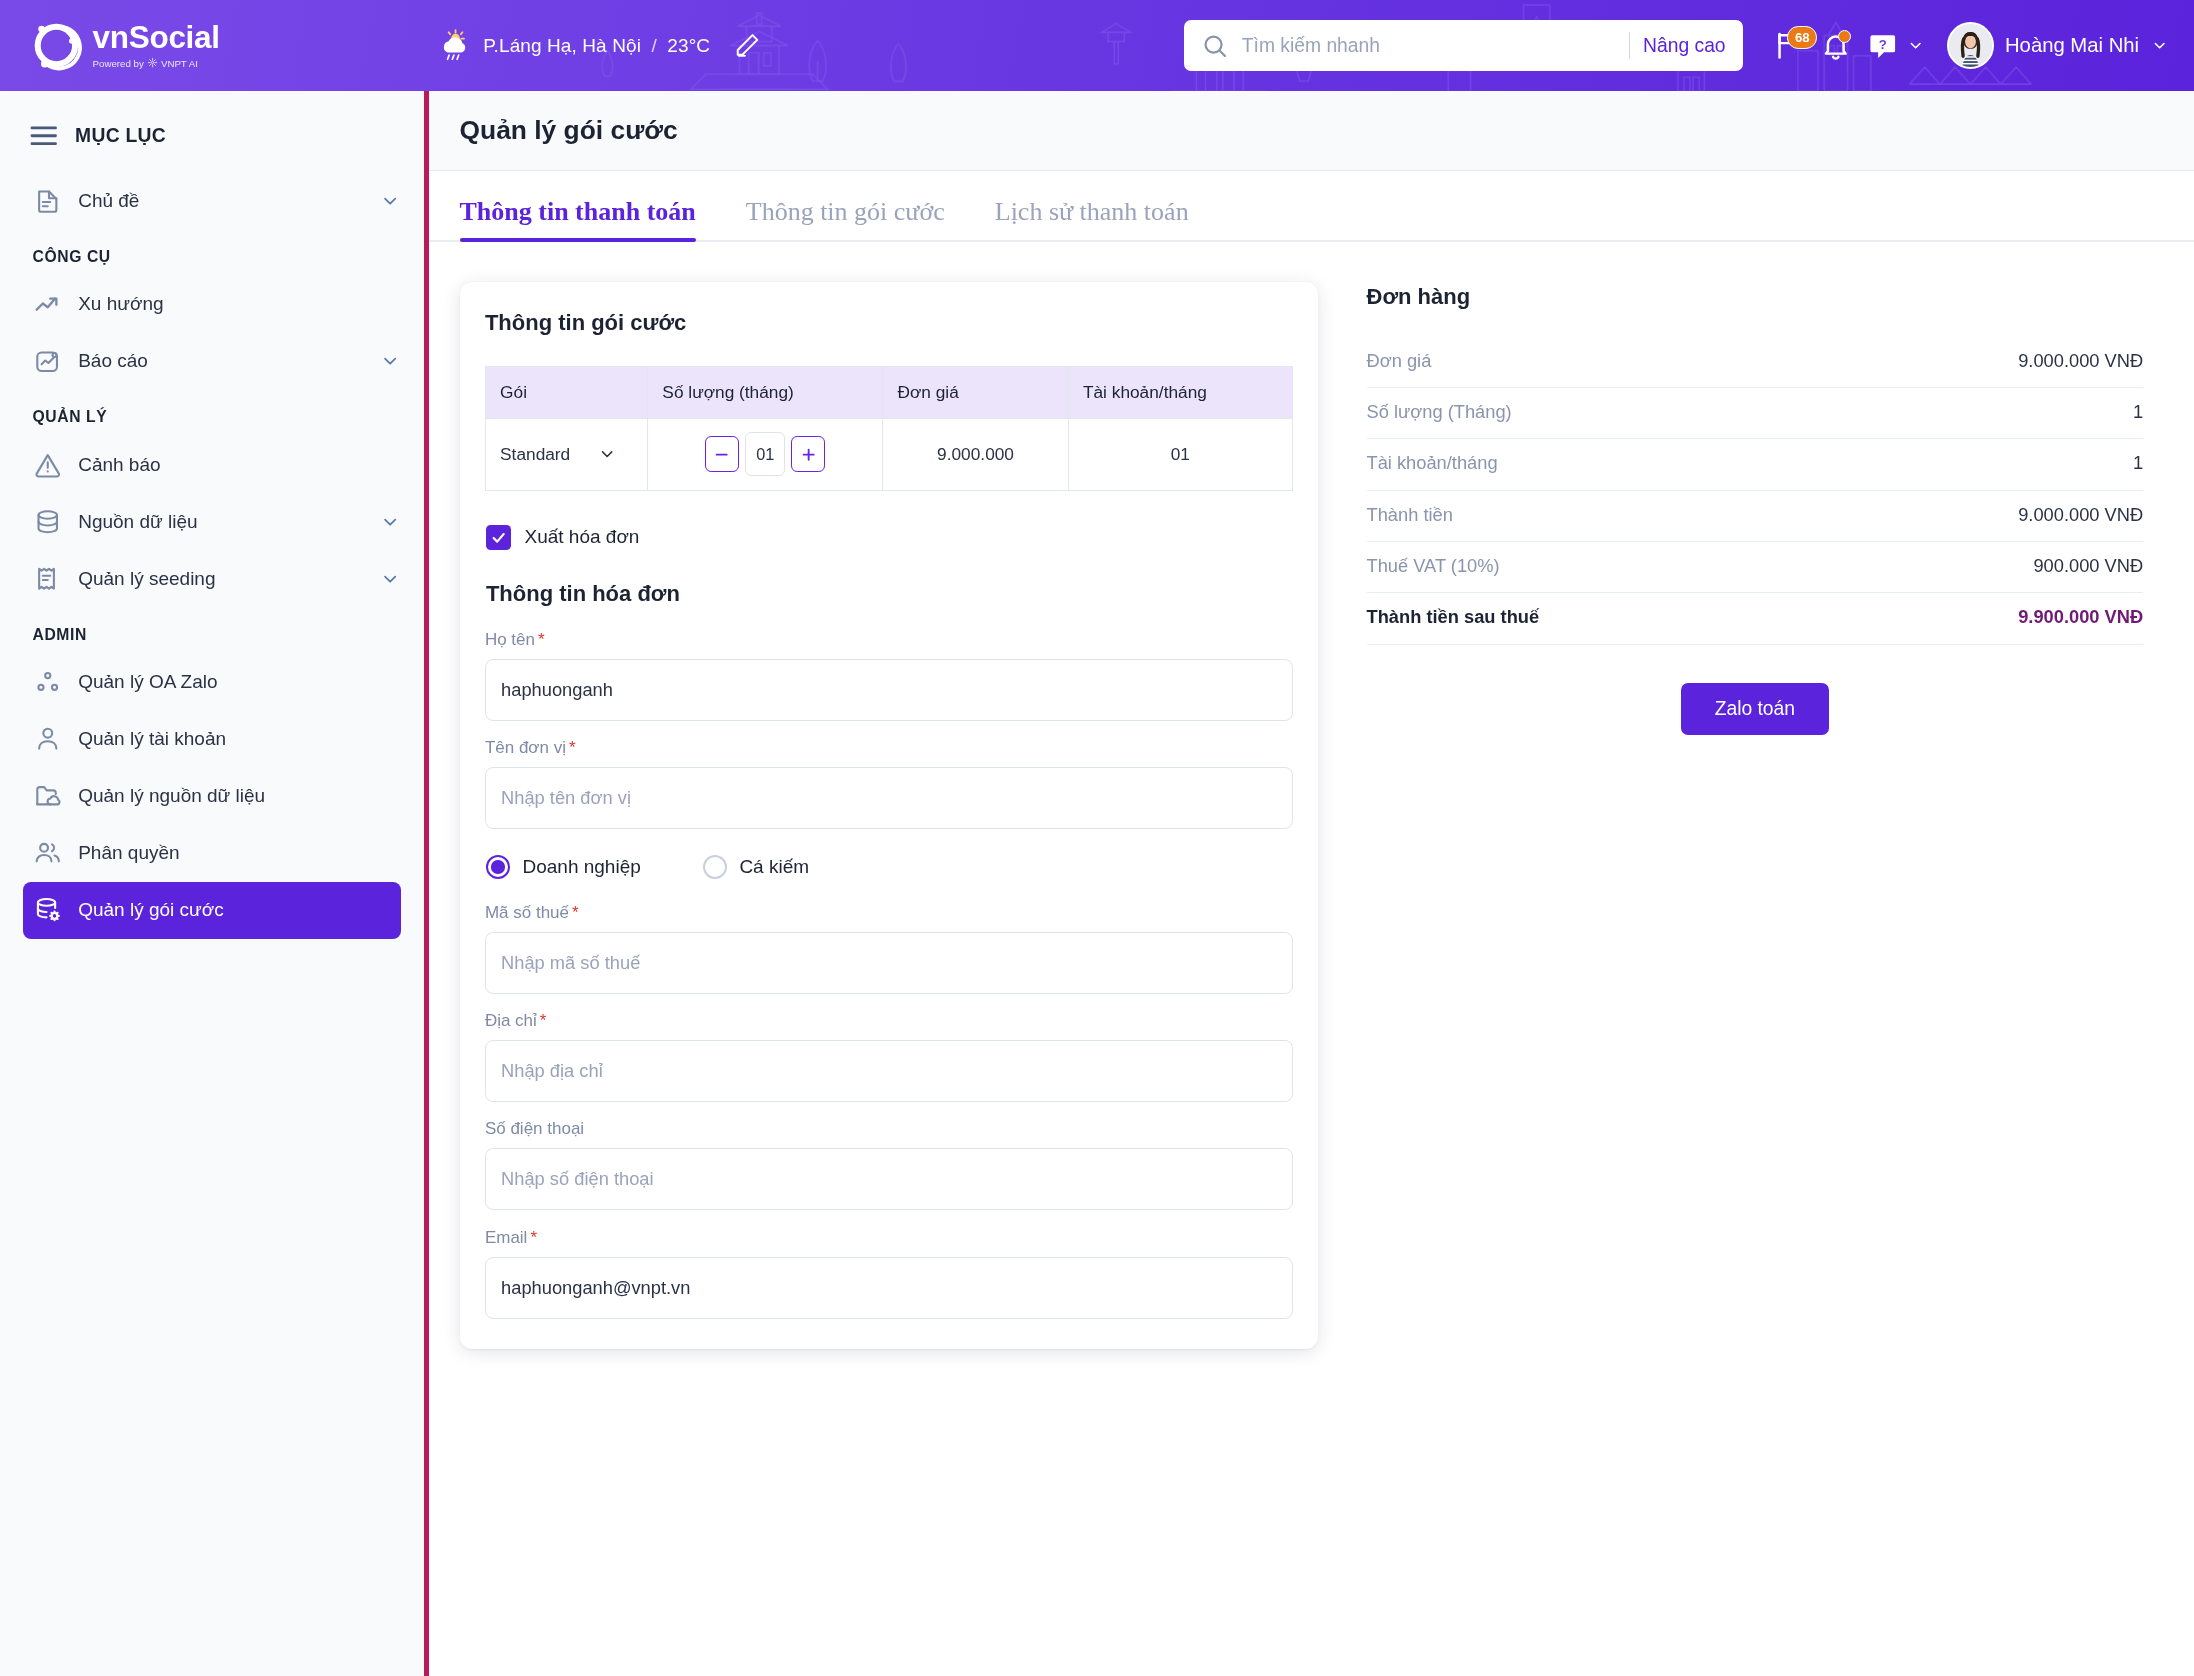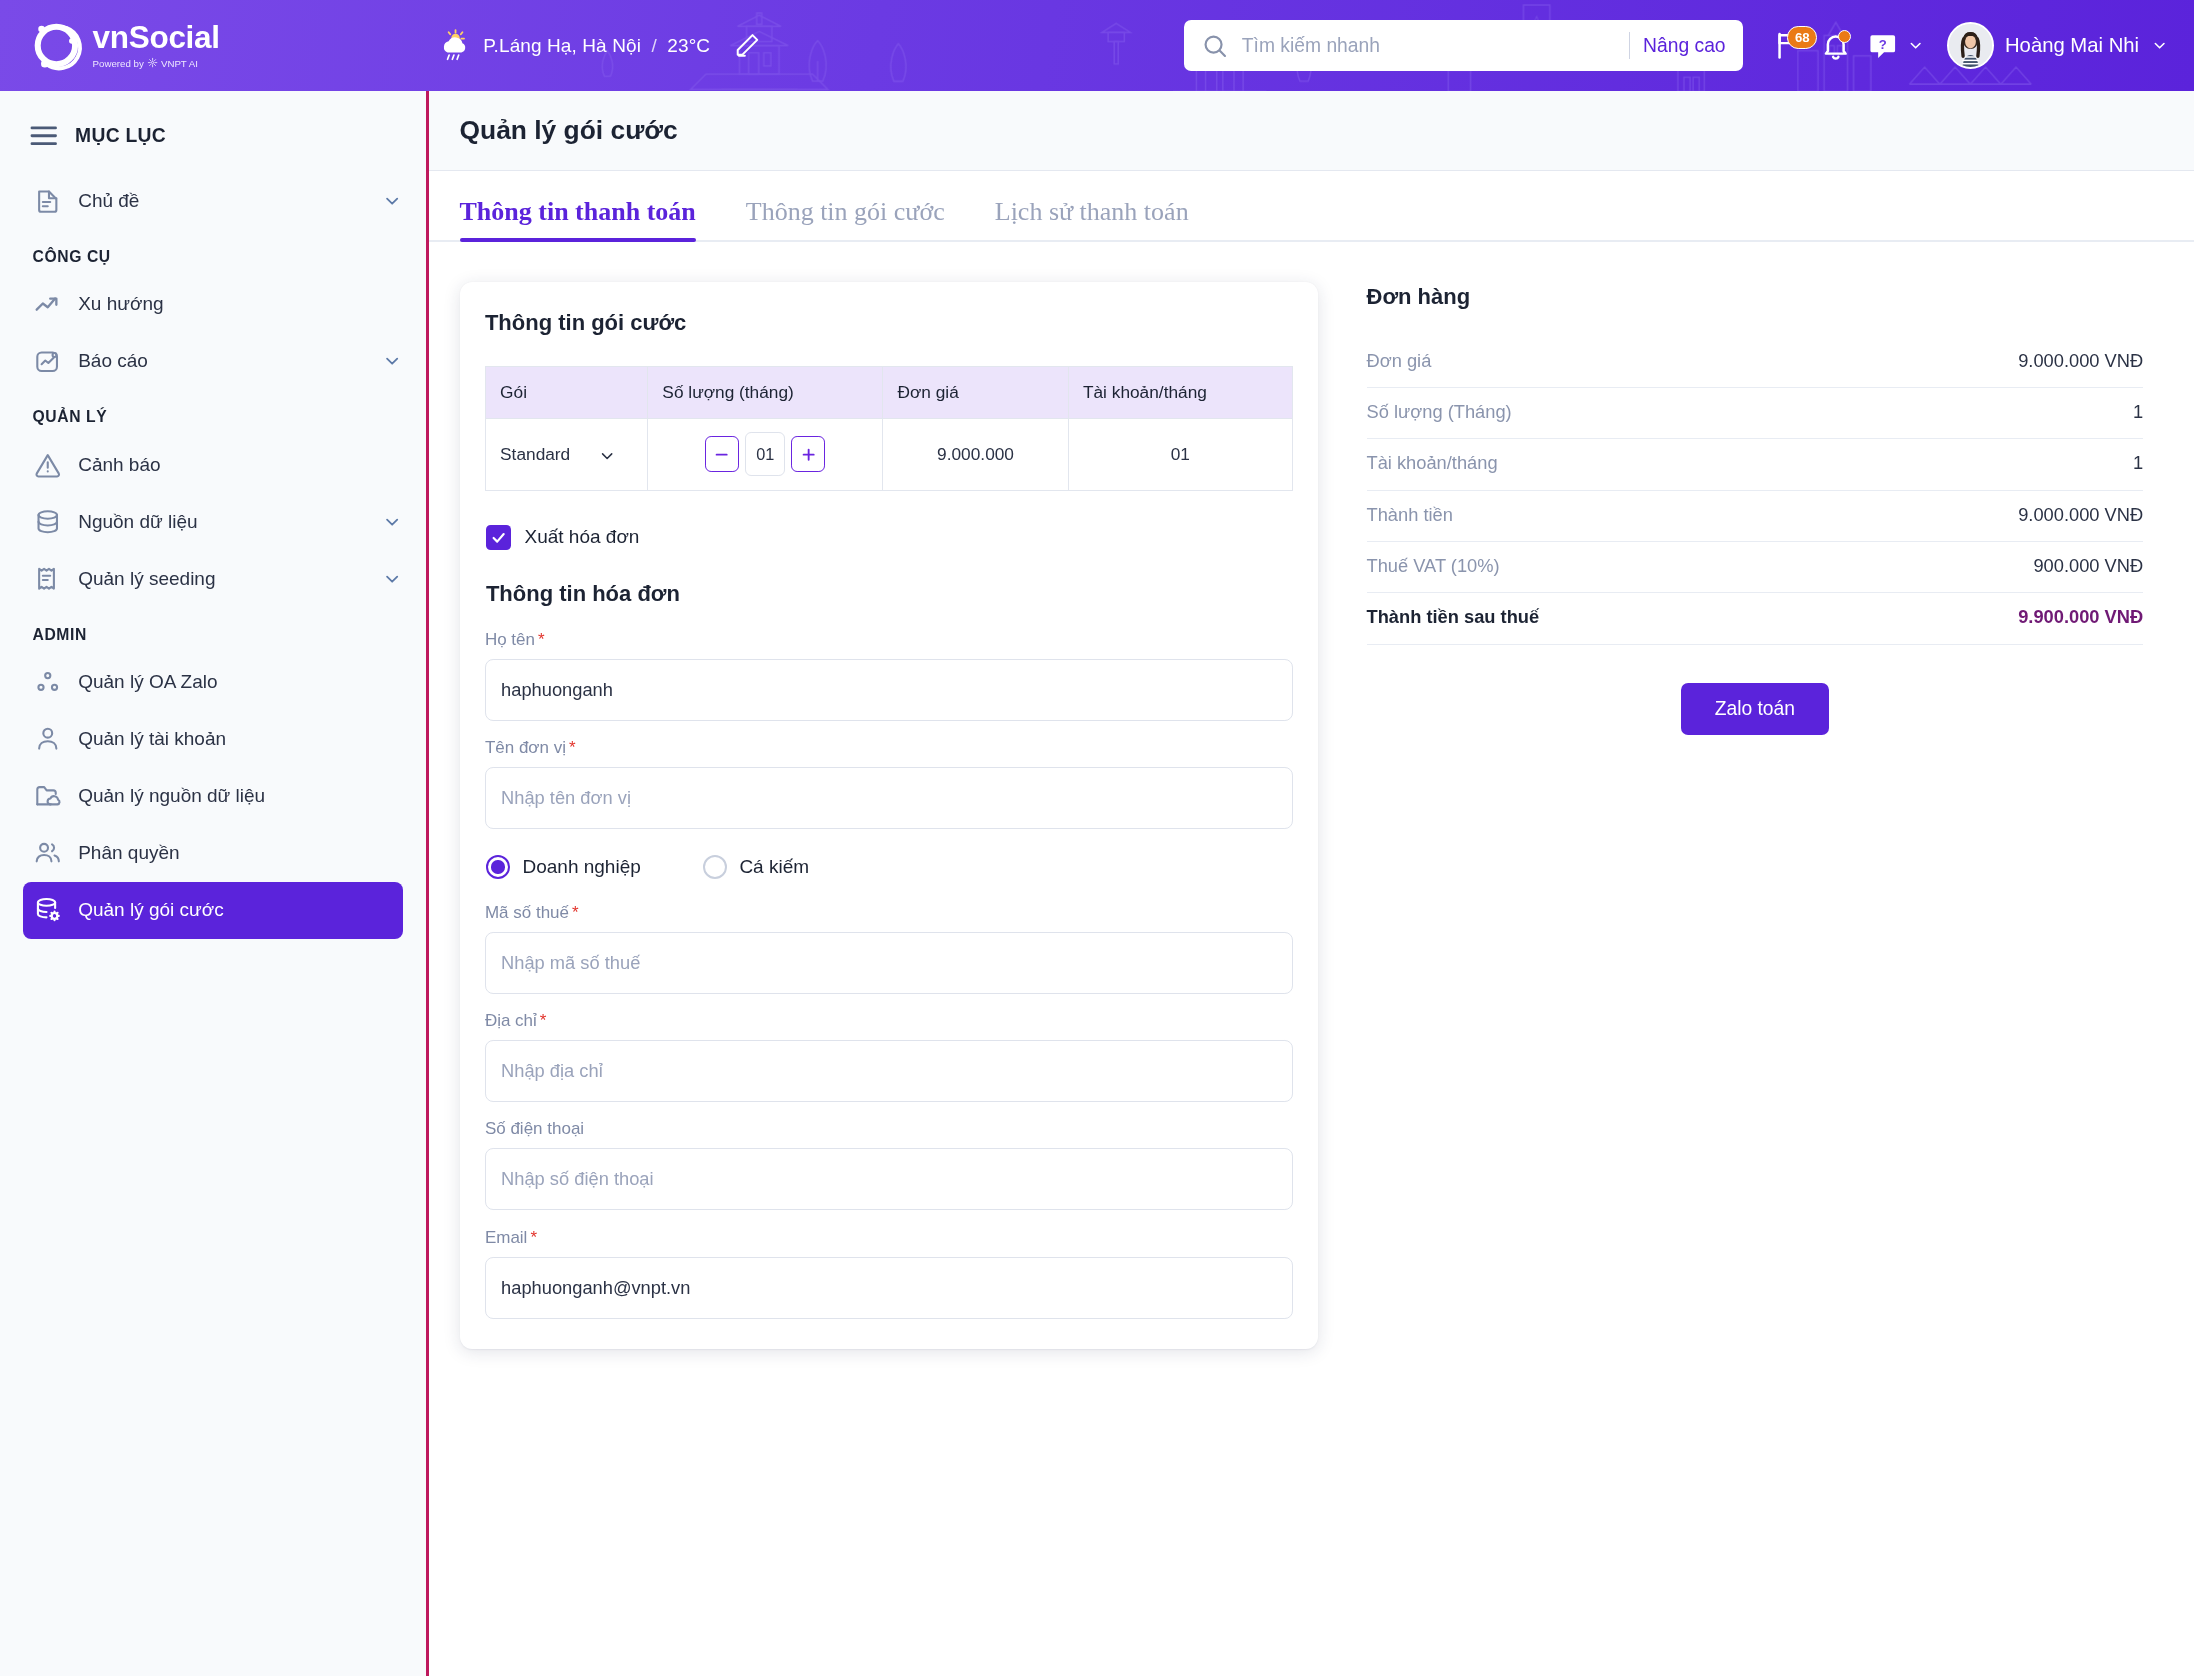--- a/index.html
+++ b/index.html
@@ -81,21 +81,21 @@
   }
   .avatar svg{width:100%;height:100%;display:block;}
   .uname{color:#fff;font-size:20.3px;white-space:nowrap;}
 
   
   .shell{display:flex; height:1585px; width:100%;}
 
   
   .sidebar{
     width:429px; flex:0 0 429px; background:#f8fafc;
-    border-right:3px solid #be185d;
+    border-right:5px solid #be185d;
     padding-top:5.1px; position:relative;
   }
   .sb-toc{display:flex;align-items:center;gap:15.2px;padding:24.4px 0 20.3px 28.4px;cursor:pointer;}
   .sb-toc svg{width:31.5px;height:31.5px;flex:0 0 31.5px;}
   .sb-toc span{font-size:19.3px;font-weight:700;color:#1c2333;letter-spacing:0.3px;}
 
   .sb-item{
     display:flex; align-items:center; height:57px;
     margin:0 23.4px; padding-left:9.1px; border-radius:8.1px;
     cursor:pointer; position:relative;
@@ -146,21 +146,21 @@
   table.pkg{border-collapse:collapse;width:808px;table-layout:fixed;}
   table.pkg th{
     background:#ece4fb; color:#1c2333; font-size:17.3px; font-weight:400;
     text-align:left; padding:15.2px 14.2px; border:1px solid #e2e6ee;
   }
   table.pkg td{
     border:1px solid #e2e6ee; padding:13.2px 14.2px; font-size:17.3px; color:#2b3245;
     height:68px;
   }
   table.pkg td.c{text-align:center;}
-  .pkg-select{display:flex;align-items:flex-end;gap:28px;cursor:pointer;}
+  .pkg-select{display:flex;align-items:center;gap:28px;cursor:pointer;}
   .pkg-select svg{width:18.3px;height:18.3px;}
 
   .stepper{display:flex;align-items:center;justify-content:center;gap:6.1px;}
   .step-btn{
     width:34px;height:36px;border:1.5px solid #6a24e0;border-radius:6.1px;
     display:flex;align-items:center;justify-content:center;cursor:pointer;background:#fff;
   }
   .step-btn svg{width:17.3px;height:17.3px;}
   .step-val{
     width:40px;height:44px;border:1.5px solid #dfe3ec;border-radius:6.1px;

